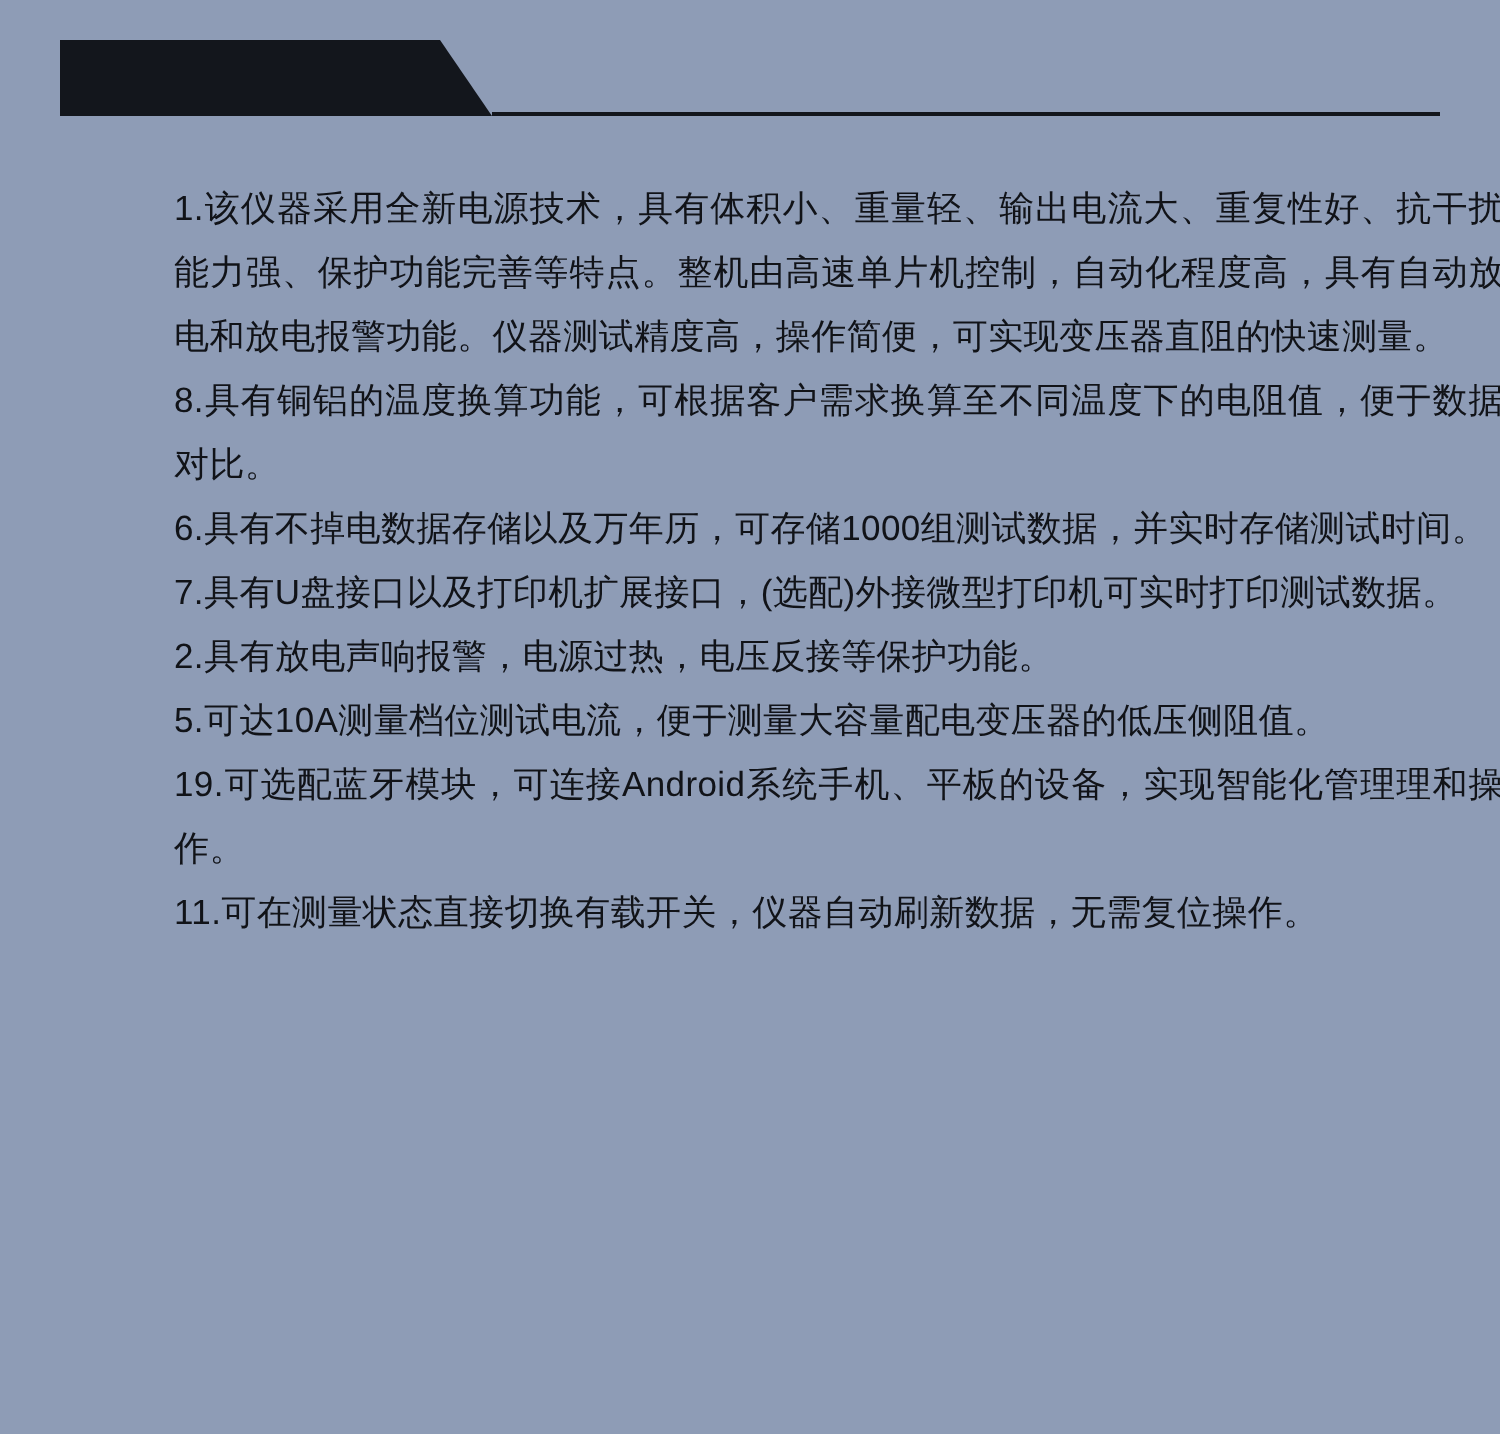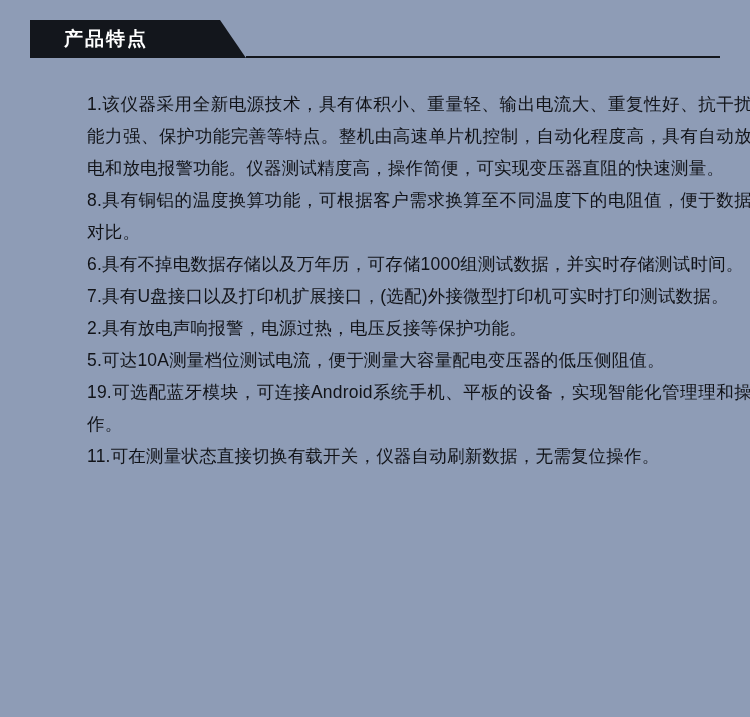--- a/index.html
+++ b/index.html
@@ -86,21 +86,20 @@
 </style>
 </head>
 <body>
 
 <div class="page">
 
   <div class="header-bar">
     <div class="header-black"></div>
     <div class="header-slant"></div>
     <div class="header-rule"></div>
-    <div class="header-title">产品特点</div>
   </div>
 
   <div class="content">
     <p class="para">1.该仪器采用全新电源技术，具有体积小、重量轻、输出电流大、重复性好、抗干扰能力强、保护功能完善等特点。整机由高速单片机控制，自动化程度高，具有自动放电和放电报警功能。仪器测试精度高，操作简便，可实现变压器直阻的快速测量。</p>
     <p class="para">8.具有铜铝的温度换算功能，可根据客户需求换算至不同温度下的电阻值，便于数据对比。</p>
     <p class="para">6.具有不掉电数据存储以及万年历，可存储1000组测试数据，并实时存储测试时间。</p>
     <p class="para">7.具有U盘接口以及打印机扩展接口，(选配)外接微型打印机可实时打印测试数据。</p>
     <p class="para">2.具有放电声响报警，电源过热，电压反接等保护功能。</p>
     <p class="para">5.可达10A测量档位测试电流，便于测量大容量配电变压器的低压侧阻值。</p>
     <p class="para">19.可选配蓝牙模块，可连接Android系统手机、平板的设备，实现智能化管理理和操作。</p>

